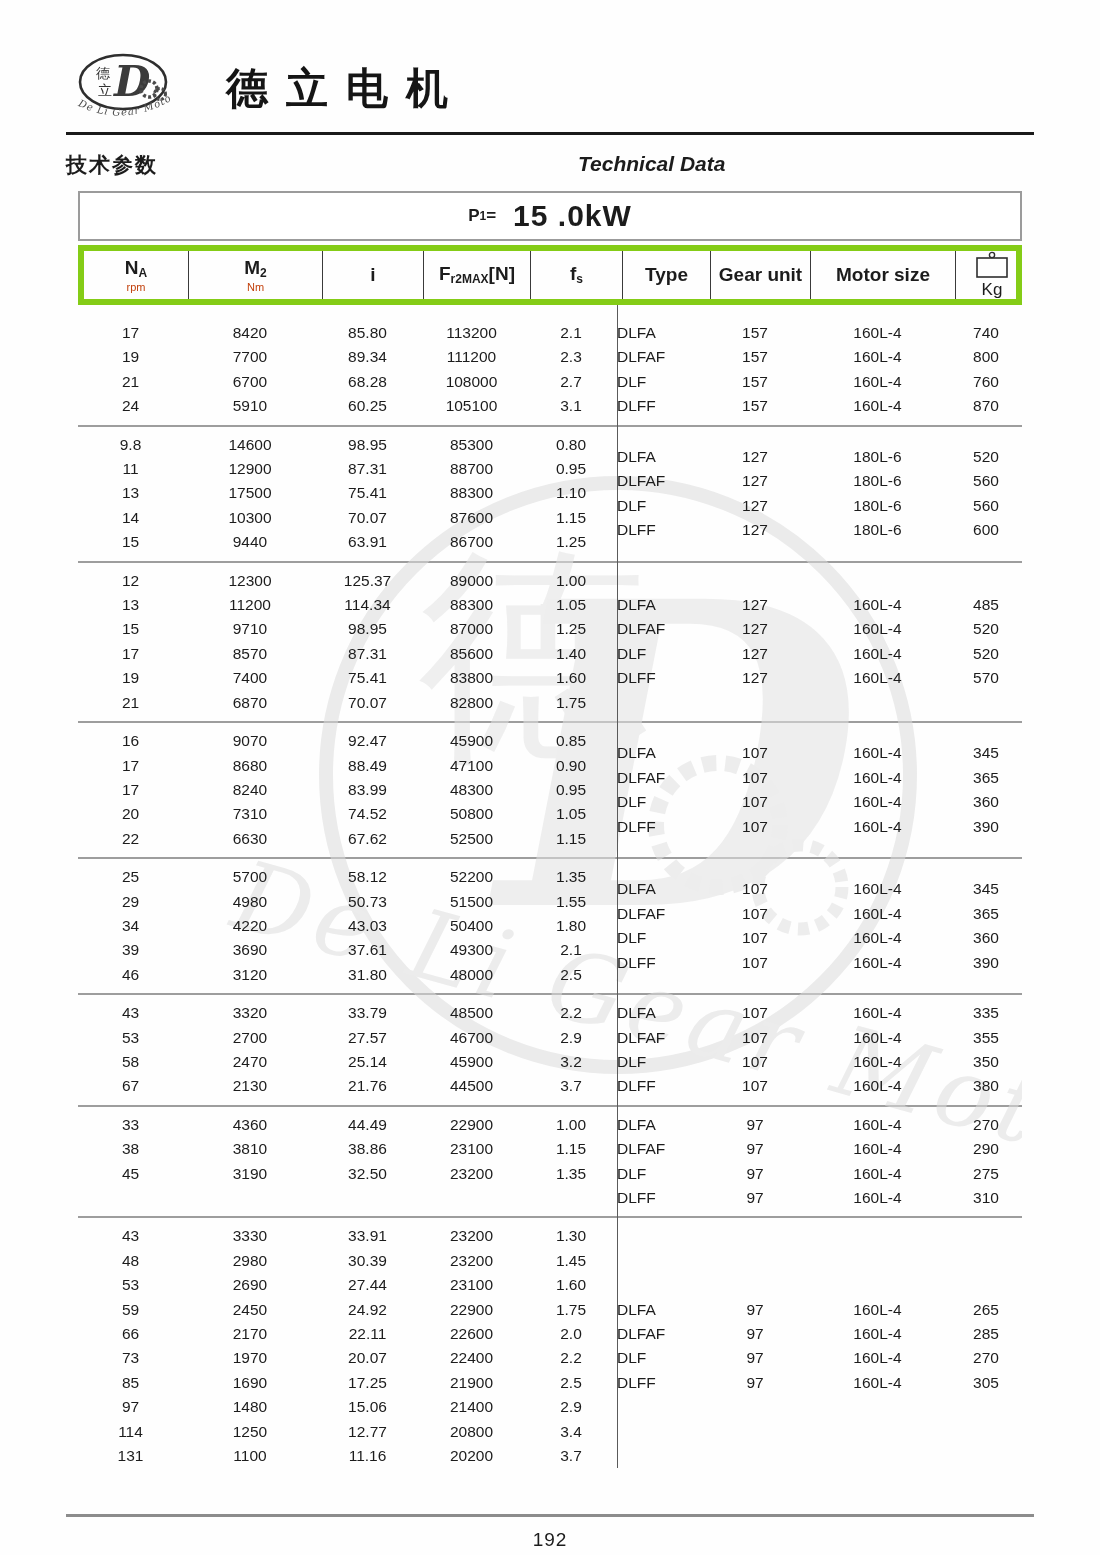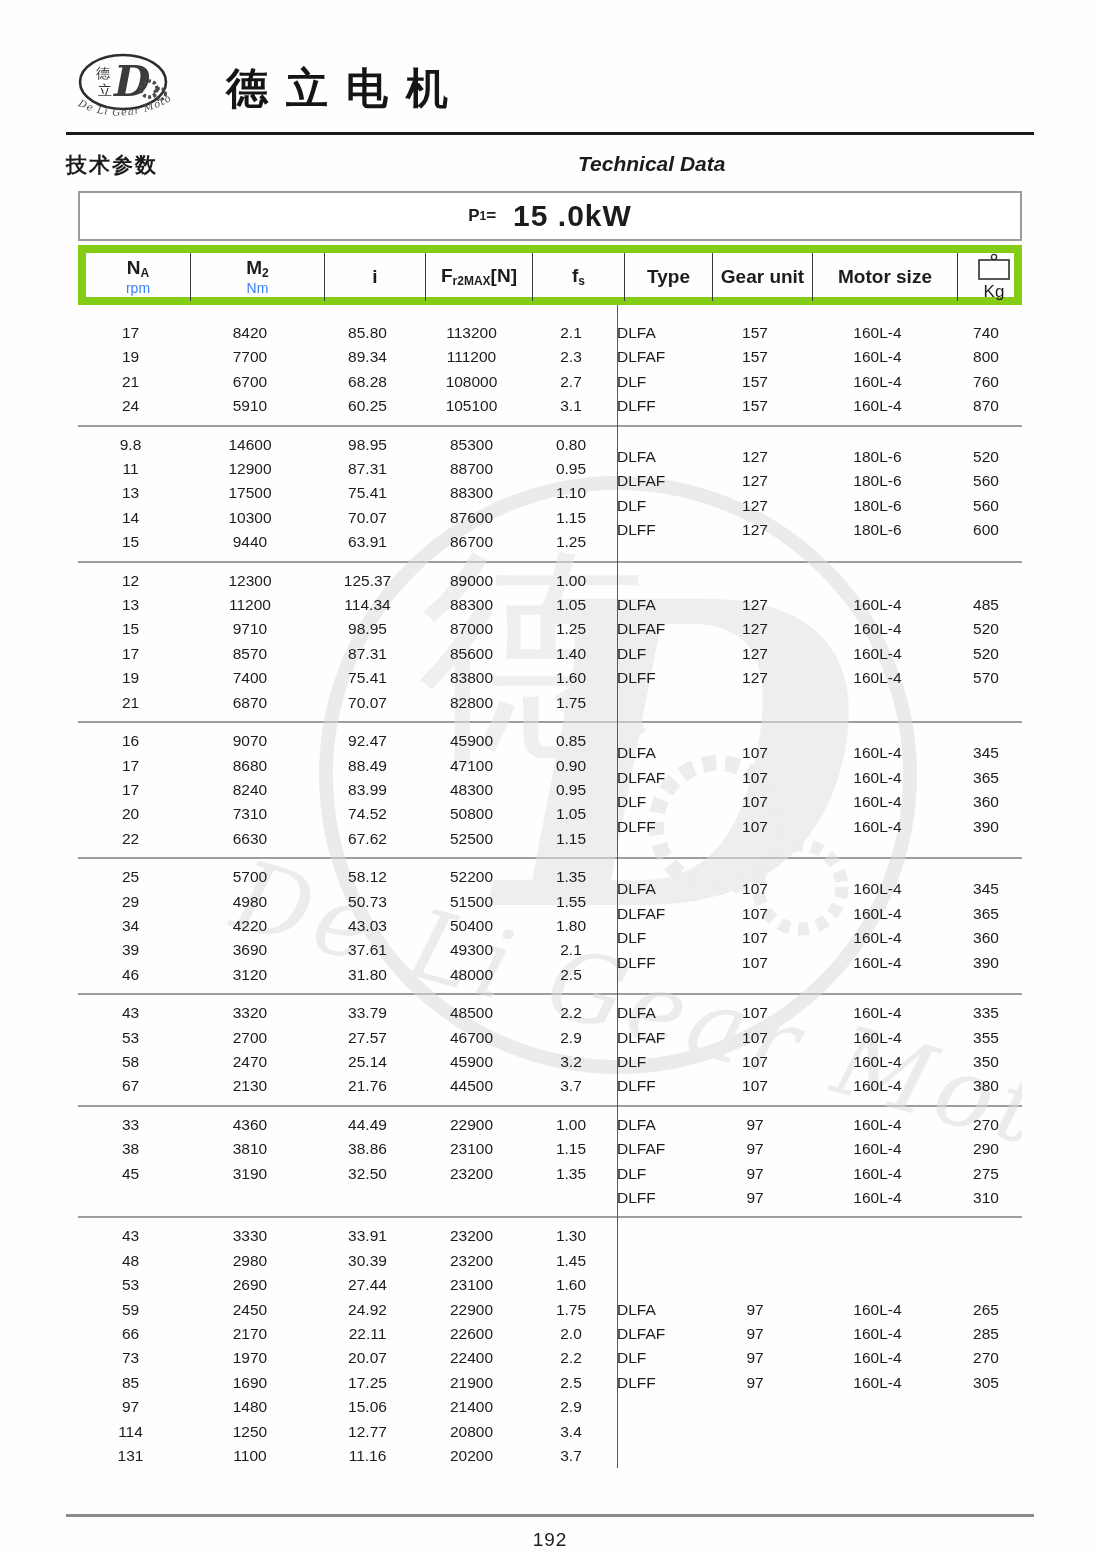--- a/index.html
+++ b/index.html
@@ -44,33 +44,33 @@
     background:#fff;
   }
   .p-small{font-size:17px;font-weight:bold;}
   .p-sub{font-size:12px;font-weight:bold;vertical-align:-4px;}
   .p-value{font-size:30px;font-weight:bold;letter-spacing:1px;margin-left:17px;}
   
   .table-wrap{width:944px;margin:4px auto 0 auto;}
   .thead{
     display:grid;
     grid-template-columns:105px 134px 101px 107px 92px 88px 100px 145px 72px;
-    border:8px solid #84cc16;
+    border:6px solid #84cc16;
     box-sizing:border-box;
     height:60px;
   }
   .th{
     border-right:1.5px solid #3a3a3a;
     display:flex;flex-direction:column;align-items:center;justify-content:center;
     line-height:1.12;
   }
   .th:last-child{border-right:none;}
   .h-main{font-size:19px;font-weight:bold;}
   .h-sub{font-size:12px;font-weight:bold;vertical-align:-3px;}
-  .h-unit{font-size:14px;color:#3b82f6;}
+  .h-unit{font-size:11px;color:#c2410c;}
   .kg-label{font-size:17px;margin-top:1px;}
   .weight-svg{width:34px;height:28px;}
   
   .data-area{position:relative;width:944px;margin:0 auto;padding-top:10px;}
   .vdivider{position:absolute;left:539px;top:0;bottom:6px;width:1px;background:#5a5a5a;}
   .group-row{display:flex;padding:6px 0;position:relative;}
   .group-left{
     display:grid;grid-template-columns:105px 134px 101px 107px 92px;
     align-self:flex-start;flex:0 0 539px;
   }

